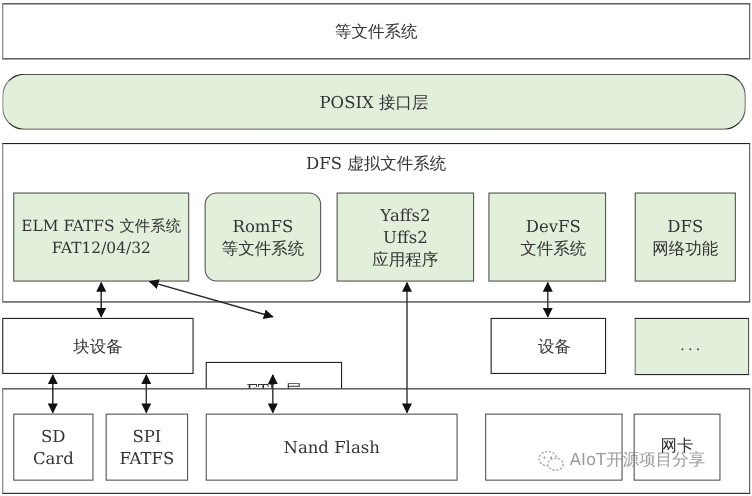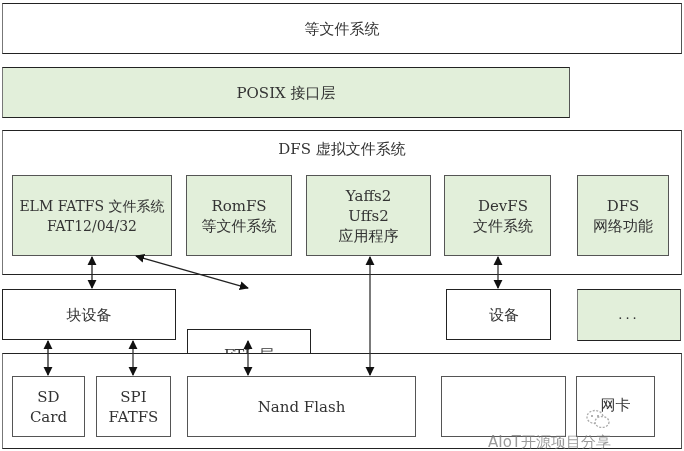--- a/index.html
+++ b/index.html
@@ -6,41 +6,41 @@
   body { width: 684px; height: 451px; position: relative; overflow: hidden;
          font-family: "DejaVu Serif", "Liberation Serif", serif; color: #333333; }
   .box { position: absolute; box-sizing: border-box; border: 1.5px solid #222; background: #fff;
          display: flex; align-items: center; justify-content: center; text-align: center;
          font-size: 15px; line-height: 20px; white-space: pre-line; }
   .box.shadow { border-left-color: #777; border-bottom-color: #222; border-top-color: #222; border-right-color: #555; }
   .green { background: #E2EFDA; }
   .gbox { border: 1.5px solid #555; }
   svg.arrows { position: absolute; left: 0; top: 0; }
   .watermark { position: absolute; left: 488px; top: 409px; font-family: "DejaVu Sans", "Liberation Sans", sans-serif;
-               font-size: 15px; color: rgba(120,120,120,0.75); display: flex; align-items: flex-end; gap: 4px; flex-direction: column; }
+               font-size: 15px; color: rgba(120,120,120,0.75); display: flex; align-items: flex-start; gap: 4px; }
   .wm-icon { width: 26px; height: 20px; position: relative; }
 </style>
 </head>
 <body>
 
 <div class="box shadow" style="left:2px;top:3px;width:680px;height:51px;">
   <span>等文件系统</span>
 </div>
-<div class="box shadow green" style="left:2px;top:67px;width:568px;height:51px;">
+<div class="box shadow green" style="left:2px;top:67px;width:676px;height:51px;border-radius:20px;">
   <span>POSIX 接口层</span>
 </div>
 
 <div class="box shadow" style="left:2px;top:130px;width:680px;height:145px;align-items:flex-start;">
   <span style="margin-top:8px;">DFS 虚拟文件系统</span>
 </div>
 <div class="box green gbox" style="left:12px;top:175px;width:160px;height:81px;font-size:14px;">
   <span>ELM FATFS 文件系统
 FAT12/04/32</span>
 </div>
-<div class="box green gbox" style="left:186px;top:175px;width:106px;height:81px;">
+<div class="box green gbox" style="left:186px;top:175px;width:106px;height:81px;border-radius:11px;">
   <span>RomFS
 等文件系统</span>
 </div>
 <div class="box green gbox" style="left:306px;top:175px;width:125px;height:81px;">
   <span>Yaffs2
 Uffs2
 应用程序</span>
 </div>
 <div class="box green gbox" style="left:444px;top:175px;width:107px;height:81px;padding-left:11px;">
   <span>DevFS

